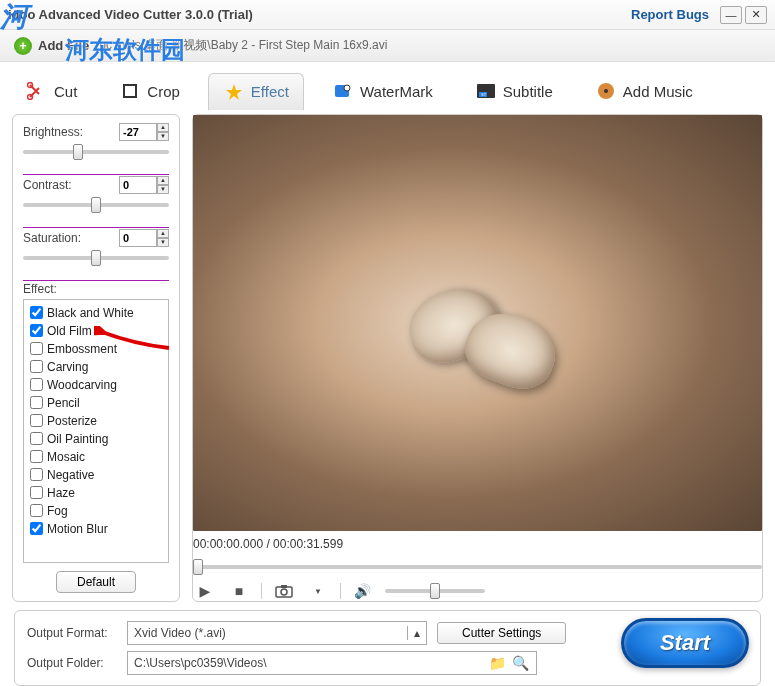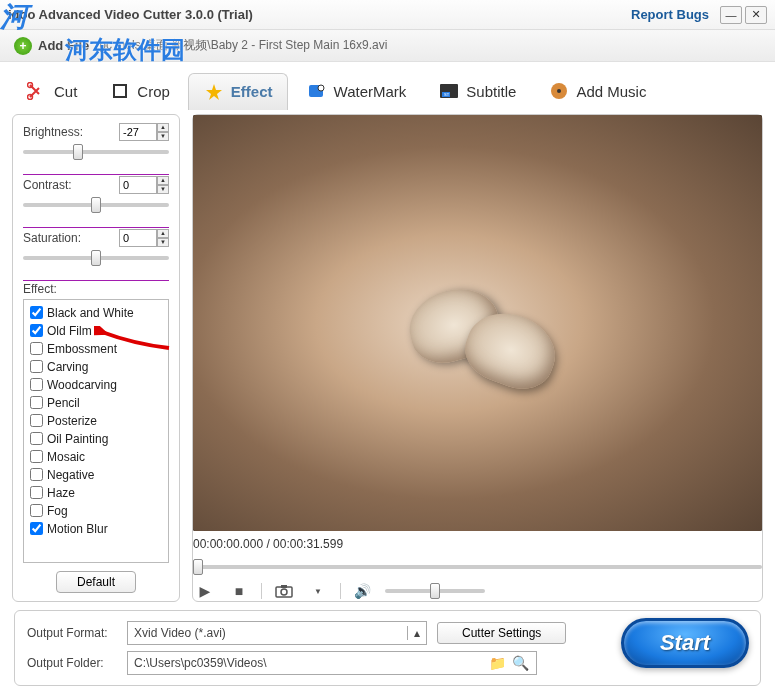--- a/index.html
+++ b/index.html
@@ -11,32 +11,32 @@
 .titlebar .winbtn { width: 22px; height: 18px; border: 1px solid #aaa; background: #f5f5f5; margin-left: 3px; display: flex; align-items: center; justify-content: center; font-size: 11px; cursor: pointer; border-radius: 2px; }
 
 .watermark-logo { position: absolute; left: 0; top: -2px; font-size: 28px; font-weight: bold; color: #2a7de1; z-index: 100; pointer-events: none; font-style: italic; }
 .watermark-text { position: absolute; left: 65px; top: 34px; font-size: 24px; font-weight: bold; color: #2a7de1; z-index: 100; pointer-events: none; text-shadow: 0 0 2px #fff; }
 
 .addfile-row { height: 32px; background: linear-gradient(#f8f8f8,#ececec); display: flex; align-items: center; padding: 0 14px; font-size: 13px; border-bottom: 1px solid #e0e0e0; }
 .addfile-row .plus { width: 18px; height: 18px; border-radius: 50%; background: radial-gradient(#7bcf3a,#3a9a0f); color: #fff; display: flex; align-items: center; justify-content: center; font-weight: bold; margin-right: 6px; font-size: 12px; }
 .addfile-row .label { font-weight: bold; color: #444; margin-right: 10px; }
 .addfile-row .path { color: #666; font-size: 12px; }
 
-.tabs { height: 52px; display: flex; align-items: center; padding: 6px 12px 0; gap: 4px; background: #fff; }
+.tabs { height: 52px; display: flex; align-items: center; padding: 6px 12px 0; gap: 14px; background: #fff; }
 .tab { display: flex; align-items: center; gap: 6px; padding: 8px 14px; border-radius: 6px 6px 0 0; cursor: pointer; font-size: 15px; color: #333; }
-.tab.active { background: linear-gradient(#fafafa,#e8e8e8); border: 1px solid #ccc; border-bottom: none; color: #4a7aa8; font-weight: bold; text-align: center; }
+.tab.active { background: linear-gradient(#fafafa,#e8e8e8); border: 1px solid #ccc; border-bottom: none; color: #4a7aa8; font-weight: normal; text-align: center; }
 .tab .ticon { width: 22px; height: 20px; display: flex; align-items: center; justify-content: center; }
 
 .content { display: flex; padding: 0 12px 8px; gap: 12px; height: 496px; }
 .sidebar { width: 168px; border: 1px solid #ccc; border-radius: 6px; padding: 8px 10px; font-size: 12px; color: #333; display: flex; flex-direction: column; }
 .slider-group { margin-bottom: 1px; border-bottom: 1px solid #a21caf; padding-bottom: 12px; }
 .slider-group .row1 { display: flex; justify-content: space-between; align-items: center; margin-bottom: 4px; }
 .slider-group .lbl { color: #444; }
 .slider-group .numbox { display: flex; align-items: center; }
-.slider-group input[type=text] { width: 38px; height: 18px; border: 1px solid #aaa; font-size: 11px; padding: 0 3px; }
+.slider-group input[type=text] { width: 38px; height: 18px; border: 1px solid #aaa; font-size: 11px; padding: 0 3px; font-weight: bold; }
 .slider-group .spin { width: 12px; display: flex; flex-direction: column; }
 .slider-group .spin div { height: 9px; border: 1px solid #aaa; font-size: 6px; text-align: center; line-height: 7px; background: #f0f0f0; cursor: pointer; }
 .slider-group input[type=range] { width: 100%; height: 14px; }
 
 .effect-label { color: #444; margin-bottom: 3px; }
 .effect-list { border: 1px solid #bbb; flex: 1; overflow-y: auto; padding: 4px 6px; position: relative; }
 .effect-list label { display: block; font-size: 12px; color: #222; line-height: 18px; cursor: pointer; }
 .effect-list input { margin-right: 4px; vertical-align: -2px; }
 .default-btn { margin: 8px auto 0; padding: 3px 20px; border: 1px solid #aaa; border-radius: 4px; background: linear-gradient(#fff,#eee); font-size: 12px; cursor: pointer; }
 

